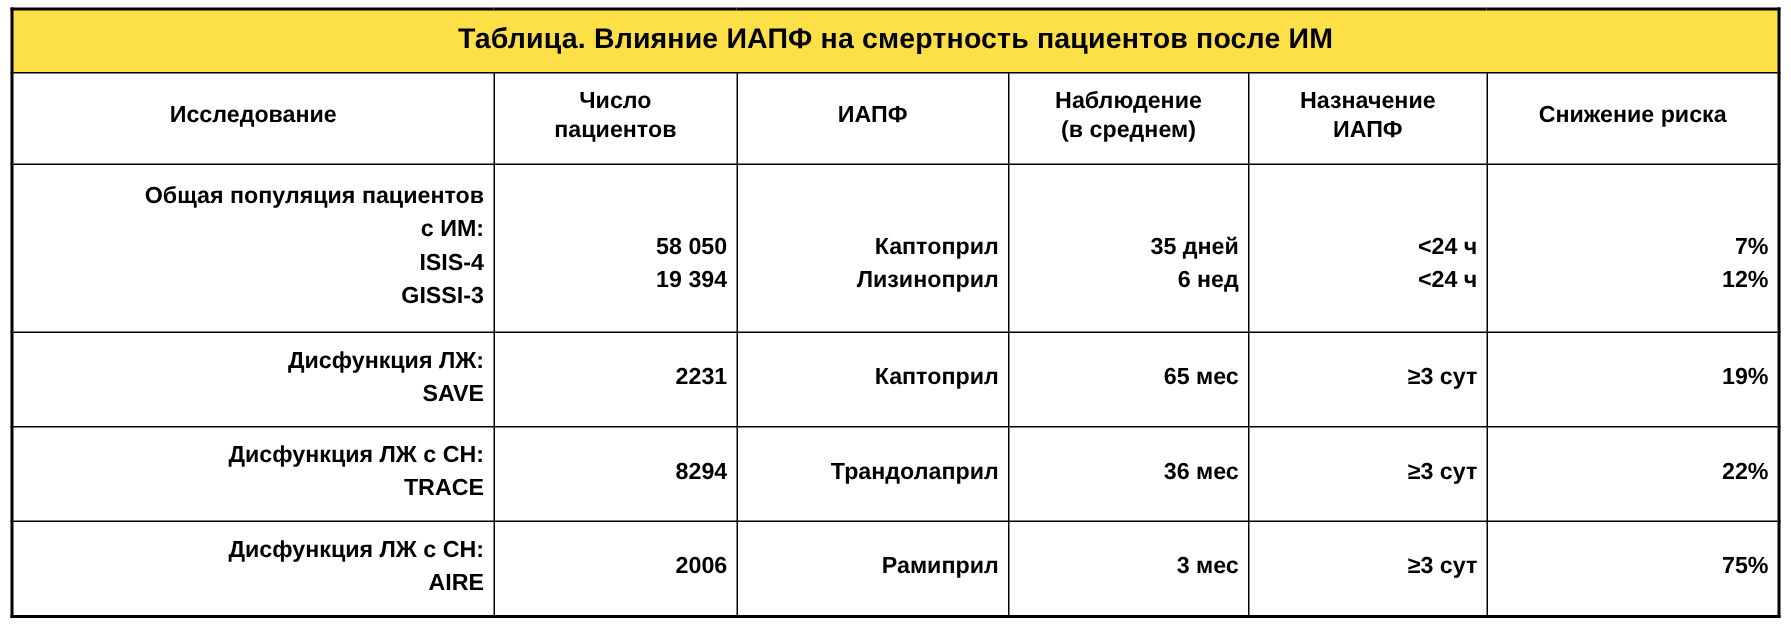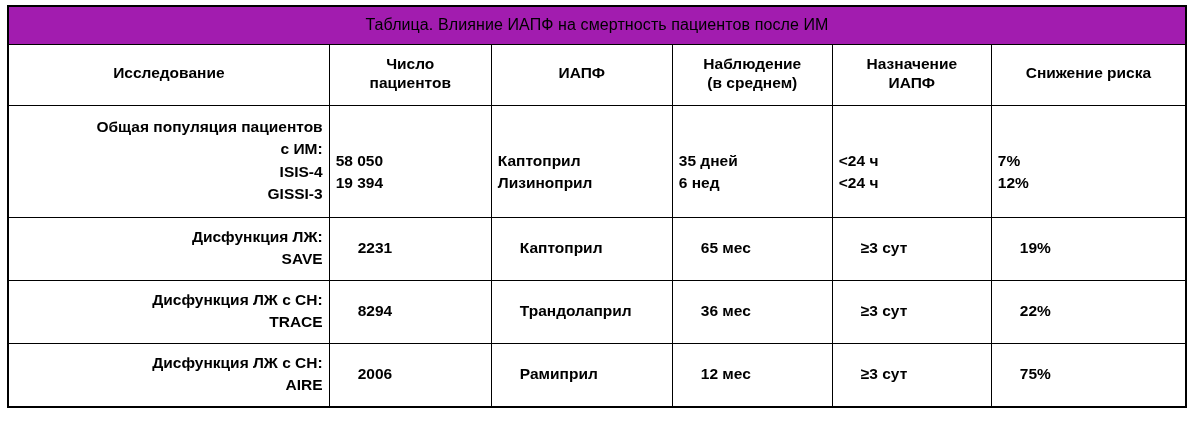--- a/index.html
+++ b/index.html
@@ -20,24 +20,24 @@
     margin: 5px 7px 0 7px;
     border-collapse: collapse;
     table-layout: fixed;
     border: 2px solid #000000;
   }
   table.data-table td, table.data-table th {
     border: 1px solid #000000;
     box-sizing: border-box;
   }
   .title-cell {
-    background: #a21caf;
+    background: #fde047;
     text-align: center;
-    font-weight: normal;
-    font-size: 16px;
+    font-weight: bold;
+    font-size: 19px;
     color: #000000;
     padding: 9px 4px 10px 4px;
     letter-spacing: 0.1px;
     border-bottom: 2px solid #000000;
   }
   .head-cell {
     background: #ffffff;
     text-align: center;
     font-weight: bold;
     font-size: 15.5px;
@@ -45,21 +45,21 @@
     padding: 10px 4px 12px 4px;
     line-height: 1.22;
     vertical-align: middle;
     border-bottom: 2px solid #000000;
   }
   .cell {
     font-size: 15.5px;
     font-weight: bold;
     color: #000000;
     padding: 8px 6px 9px 6px;
-    text-align: left;
+    text-align: right;
     vertical-align: middle;
     line-height: 1.45;
     white-space: pre-line;
   }
   .cell.study {
     text-align: right;
     padding-left: 14px;
   }
   .row-tall .cell { padding-top: 10px; padding-bottom: 11px; }
   .row-sep td { border-top: 2px solid #000000; padding-left: 28px; }
@@ -135,19 +135,19 @@
         <td class="cell">Трандолаприл</td>
         <td class="cell">36 мес</td>
         <td class="cell">≥3 сут</td>
         <td class="cell">22%</td>
       </tr>
       <tr class="row-sep">
         <td class="cell study">Дисфункция ЛЖ с СН:
 AIRE</td>
         <td class="cell">2006</td>
         <td class="cell">Рамиприл</td>
-        <td class="cell">12 мес</td>
+        <td class="cell">3 мес</td>
         <td class="cell">≥3 сут</td>
         <td class="cell">75%</td>
       </tr>
     </tbody>
   </table>
 </div>
 
 </body></html>

